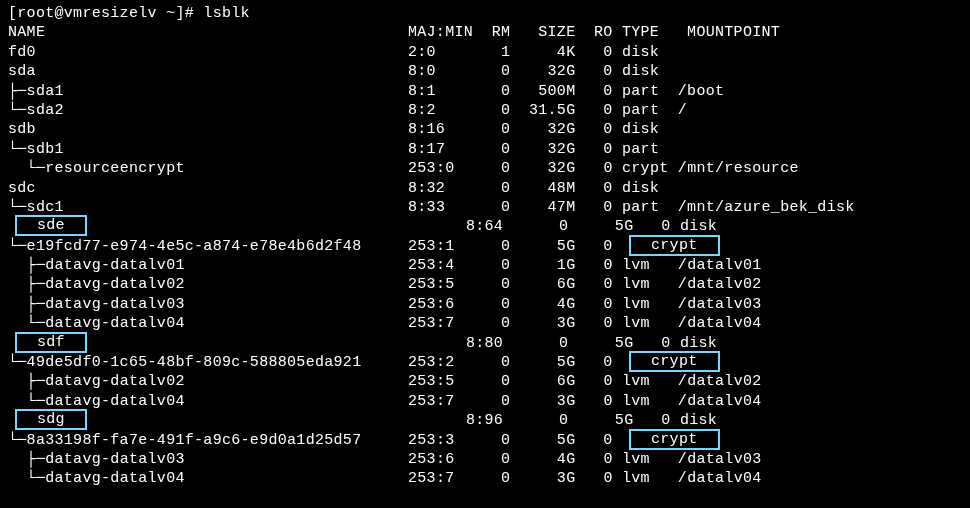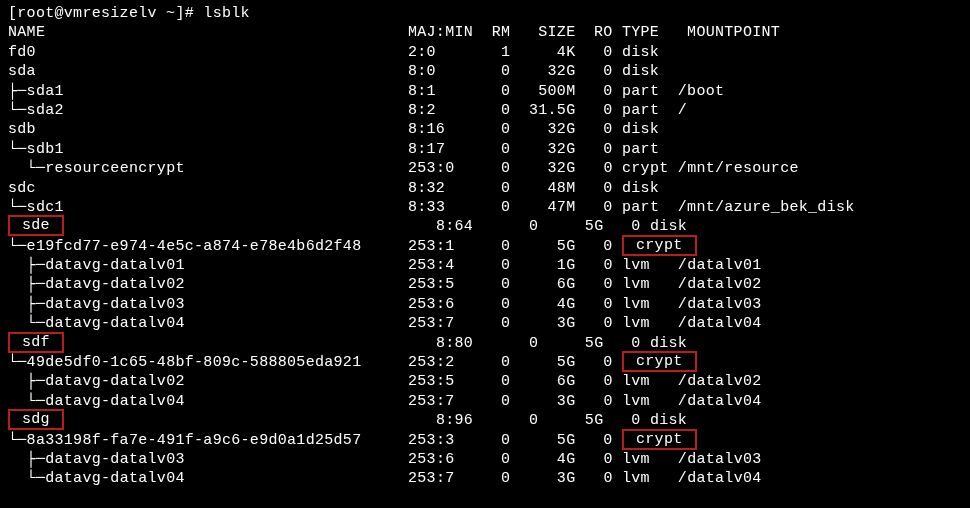--- a/index.html
+++ b/index.html
@@ -17,23 +17,23 @@
     font-size: 15px;
     line-height: 19.4px;
     color: #ffffff;
     white-space: pre;
     letter-spacing: 0.3px;
   }
   .row { display: block; position: relative; height: 19.4px; }
   .cell { display: inline-block; white-space: pre; vertical-align: top; }
   .tree { color: #ffffff; }
   .hl {
-    border: 2px solid #b91c1c;
-    padding: 0 12px;
-    margin: -2px 0;
+    border: 2px solid #7dd3fc;
+    padding: 0 20px;
+    margin: -2px 7px;
     display: inline-block;
     line-height: 17px;
     background: transparent;
   }
 </style>
 </head>
 <body>
 
 <pre class="term"><span class="row"><span class="cell">[root@vmresizelv ~]# </span><span class="cell">lsblk</span></span><span id="rows"><span class="row"><span class="cell">NAME                                       </span><span class="cell">MAJ:MIN</span> <span class="cell"> RM</span> <span class="cell">  SIZE</span> <span class="cell"> RO</span> <span class="cell">TYPE </span>  <span class="cell">MOUNTPOINT</span></span><span class="row"><span class="cell tree"></span><span class="cell">fd0</span><span class="cell">                                        </span><span class="cell">2:0    </span> <span class="cell">  1</span> <span class="cell">    4K</span> <span class="cell">  0</span> <span class="cell">disk </span> <span class="cell"></span></span><span class="row"><span class="cell tree"></span><span class="cell">sda</span><span class="cell">                                        </span><span class="cell">8:0    </span> <span class="cell">  0</span> <span class="cell">   32G</span> <span class="cell">  0</span> <span class="cell">disk </span> <span class="cell"></span></span><span class="row"><span class="cell tree">├─</span><span class="cell">sda1</span><span class="cell">                                     </span><span class="cell">8:1    </span> <span class="cell">  0</span> <span class="cell">  500M</span> <span class="cell">  0</span> <span class="cell">part </span> <span class="cell">/boot</span></span><span class="row"><span class="cell tree">└─</span><span class="cell">sda2</span><span class="cell">                                     </span><span class="cell">8:2    </span> <span class="cell">  0</span> <span class="cell"> 31.5G</span> <span class="cell">  0</span> <span class="cell">part </span> <span class="cell">/</span></span><span class="row"><span class="cell tree"></span><span class="cell">sdb</span><span class="cell">                                        </span><span class="cell">8:16   </span> <span class="cell">  0</span> <span class="cell">   32G</span> <span class="cell">  0</span> <span class="cell">disk </span> <span class="cell"></span></span><span class="row"><span class="cell tree">└─</span><span class="cell">sdb1</span><span class="cell">                                     </span><span class="cell">8:17   </span> <span class="cell">  0</span> <span class="cell">   32G</span> <span class="cell">  0</span> <span class="cell">part </span> <span class="cell"></span></span><span class="row"><span class="cell tree">  └─</span><span class="cell">resourceencrypt</span><span class="cell">                        </span><span class="cell">253:0  </span> <span class="cell">  0</span> <span class="cell">   32G</span> <span class="cell">  0</span> <span class="cell">crypt</span> <span class="cell">/mnt/resource</span></span><span class="row"><span class="cell tree"></span><span class="cell">sdc</span><span class="cell">                                        </span><span class="cell">8:32   </span> <span class="cell">  0</span> <span class="cell">   48M</span> <span class="cell">  0</span> <span class="cell">disk </span> <span class="cell"></span></span><span class="row"><span class="cell tree">└─</span><span class="cell">sdc1</span><span class="cell">                                     </span><span class="cell">8:33   </span> <span class="cell">  0</span> <span class="cell">   47M</span> <span class="cell">  0</span> <span class="cell">part </span> <span class="cell">/mnt/azure_bek_disk</span></span><span class="row"><span class="cell tree"></span><span class="cell hl">sde</span><span class="cell">                                        </span><span class="cell">8:64   </span> <span class="cell">  0</span> <span class="cell">    5G</span> <span class="cell">  0</span> <span class="cell">disk </span> <span class="cell"></span></span><span class="row"><span class="cell tree">└─</span><span class="cell">e19fcd77-e974-4e5c-a874-e78e4b6d2f48</span><span class="cell">     </span><span class="cell">253:1  </span> <span class="cell">  0</span> <span class="cell">    5G</span> <span class="cell">  0</span> <span class="cell hl">crypt</span><span class="cell"></span> <span class="cell"></span></span><span class="row"><span class="cell tree">  ├─</span><span class="cell">datavg-datalv01</span><span class="cell">                        </span><span class="cell">253:4  </span> <span class="cell">  0</span> <span class="cell">    1G</span> <span class="cell">  0</span> <span class="cell">lvm  </span> <span class="cell">/datalv01</span></span><span class="row"><span class="cell tree">  ├─</span><span class="cell">datavg-datalv02</span><span class="cell">                        </span><span class="cell">253:5  </span> <span class="cell">  0</span> <span class="cell">    6G</span> <span class="cell">  0</span> <span class="cell">lvm  </span> <span class="cell">/datalv02</span></span><span class="row"><span class="cell tree">  ├─</span><span class="cell">datavg-datalv03</span><span class="cell">                        </span><span class="cell">253:6  </span> <span class="cell">  0</span> <span class="cell">    4G</span> <span class="cell">  0</span> <span class="cell">lvm  </span> <span class="cell">/datalv03</span></span><span class="row"><span class="cell tree">  └─</span><span class="cell">datavg-datalv04</span><span class="cell">                        </span><span class="cell">253:7  </span> <span class="cell">  0</span> <span class="cell">    3G</span> <span class="cell">  0</span> <span class="cell">lvm  </span> <span class="cell">/datalv04</span></span><span class="row"><span class="cell tree"></span><span class="cell hl">sdf</span><span class="cell">                                        </span><span class="cell">8:80   </span> <span class="cell">  0</span> <span class="cell">    5G</span> <span class="cell">  0</span> <span class="cell">disk </span> <span class="cell"></span></span><span class="row"><span class="cell tree">└─</span><span class="cell">49de5df0-1c65-48bf-809c-588805eda921</span><span class="cell">     </span><span class="cell">253:2  </span> <span class="cell">  0</span> <span class="cell">    5G</span> <span class="cell">  0</span> <span class="cell hl">crypt</span><span class="cell"></span> <span class="cell"></span></span><span class="row"><span class="cell tree">  ├─</span><span class="cell">datavg-datalv02</span><span class="cell">                        </span><span class="cell">253:5  </span> <span class="cell">  0</span> <span class="cell">    6G</span> <span class="cell">  0</span> <span class="cell">lvm  </span> <span class="cell">/datalv02</span></span><span class="row"><span class="cell tree">  └─</span><span class="cell">datavg-datalv04</span><span class="cell">                        </span><span class="cell">253:7  </span> <span class="cell">  0</span> <span class="cell">    3G</span> <span class="cell">  0</span> <span class="cell">lvm  </span> <span class="cell">/datalv04</span></span><span class="row"><span class="cell tree"></span><span class="cell hl">sdg</span><span class="cell">                                        </span><span class="cell">8:96   </span> <span class="cell">  0</span> <span class="cell">    5G</span> <span class="cell">  0</span> <span class="cell">disk </span> <span class="cell"></span></span><span class="row"><span class="cell tree">└─</span><span class="cell">8a33198f-fa7e-491f-a9c6-e9d0a1d25d57</span><span class="cell">     </span><span class="cell">253:3  </span> <span class="cell">  0</span> <span class="cell">    5G</span> <span class="cell">  0</span> <span class="cell hl">crypt</span><span class="cell"></span> <span class="cell"></span></span><span class="row"><span class="cell tree">  ├─</span><span class="cell">datavg-datalv03</span><span class="cell">                        </span><span class="cell">253:6  </span> <span class="cell">  0</span> <span class="cell">    4G</span> <span class="cell">  0</span> <span class="cell">lvm  </span> <span class="cell">/datalv03</span></span><span class="row"><span class="cell tree">  └─</span><span class="cell">datavg-datalv04</span><span class="cell">                        </span><span class="cell">253:7  </span> <span class="cell">  0</span> <span class="cell">    3G</span> <span class="cell">  0</span> <span class="cell">lvm  </span> <span class="cell">/datalv04</span></span></span></pre>
 

